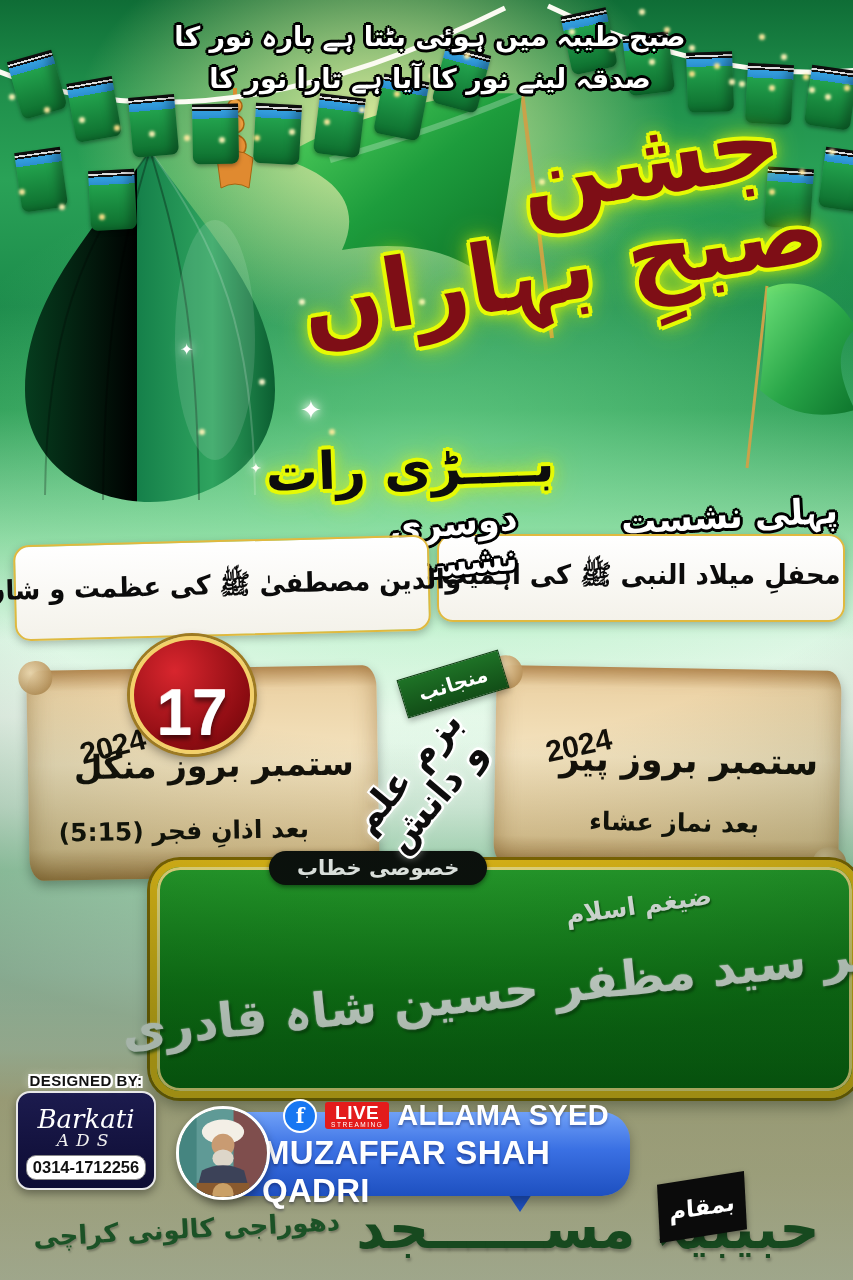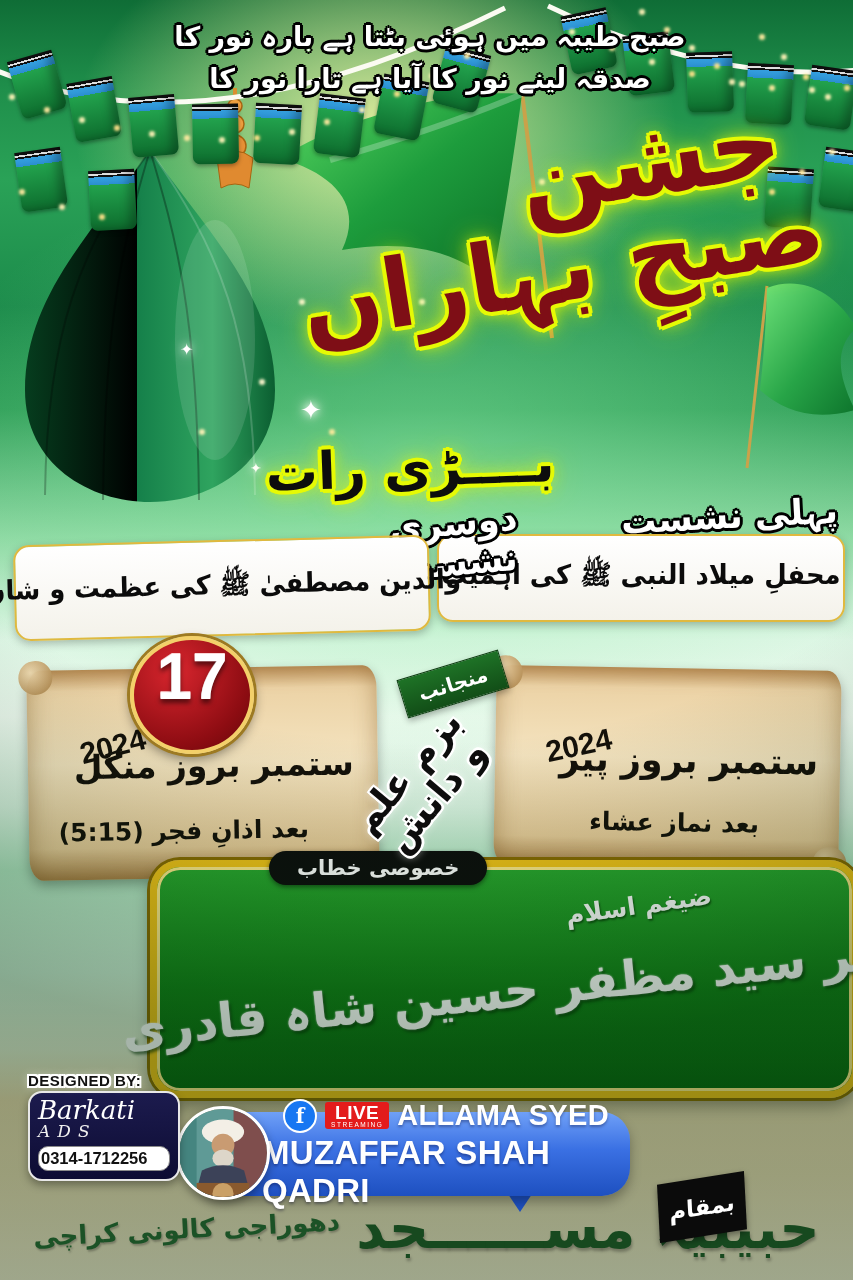--- a/index.html
+++ b/index.html
@@ -67,21 +67,21 @@
   .scroll{position:absolute;border-radius:14px/22px;
     background:linear-gradient(180deg,#c49a63 0%,#ecd3a6 10%,#f4e3bf 45%,#e8cb99 85%,#b98e55 100%);
     box-shadow:inset 0 0 25px rgba(120,75,20,.45),0 5px 12px rgba(0,0,0,.3);}
   .scroll:before,.scroll:after{content:"";position:absolute;width:34px;height:34px;border-radius:50%;
     background:radial-gradient(circle at 35% 35%, #f0d9ae, #a57a3e);opacity:.95;}
   .scroll:before{left:-8px;top:-10px;}
   .scroll:after{right:-8px;bottom:-10px;}
   .date-circle{position:absolute;width:116px;height:110px;border-radius:50%;
     background:radial-gradient(circle at 35% 28%, #d8262e, #8d0c12 68%, #640709);
     border:4px solid #f3d06a;box-shadow:0 0 0 3px #9d7a22,0 5px 12px rgba(0,0,0,.45);
-    display:flex;align-items:flex-start;justify-content:center;z-index:6;}
+    display:flex;align-items:flex-end;justify-content:center;z-index:6;}
   .date-circle span{color:#fff;font-size:64px;font-weight:bold;font-family:"Liberation Sans",sans-serif;
     text-shadow:0 4px 5px rgba(0,0,0,.55),0 -1px 0 #ffd9d9;}
   .scroll .year{position:absolute;font-size:30px;font-weight:bold;color:#14100a;
     transform:rotate(-13deg);font-family:"Liberation Sans",sans-serif;}
   .scroll .day{position:absolute;font-size:35px;font-weight:bold;color:#14100a;white-space:nowrap;}
   .scroll .time{position:absolute;font-size:25px;font-weight:bold;color:#14100a;white-space:nowrap;}
   .ribbon{position:absolute;left:400px;top:664px;width:104px;height:38px;
     background:linear-gradient(180deg,#1e7226,#124e17);border:1px solid #0a3a0e;
     transform:rotate(-17deg);display:flex;align-items:center;justify-content:center;
     color:#fff;font-size:20px;font-weight:bold;box-shadow:0 3px 6px rgba(0,0,0,.3);z-index:5;}
@@ -95,25 +95,25 @@
     box-shadow:0 0 0 3px #8a6a00, inset 0 0 0 3px #ffe98a, 0 8px 16px rgba(0,0,0,.35);}
   .panel .badge{position:absolute;left:112px;top:-16px;background:#0d0d0d;color:#fff;
     padding:5px 28px;border-radius:20px;font-size:21px;font-weight:bold;
     box-shadow:0 2px 5px rgba(0,0,0,.5);}
   .panel .honorific{position:absolute;right:140px;top:24px;color:#fff;font-size:25px;
     font-weight:bold;transform:rotate(-8deg);text-shadow:1px 2px 2px rgba(0,40,0,.6);}
   .panel .name{position:absolute;inset:0;display:flex;align-items:center;justify-content:center;
     transform:rotate(-6deg) translateY(12px);font-size:48px;font-weight:bold;color:#fff;
     white-space:nowrap;text-shadow:2px 3px 3px rgba(0,45,0,.6),0 0 2px #fff;}
   
-  .designer{position:absolute;left:28px;top:1072px;width:152px;z-index:7;
+  .designer{position:absolute;left:16px;top:1072px;width:140px;text-align:center;z-index:7;
     font-family:"Liberation Sans",sans-serif;}
   .designer .lbl{font-size:15px;font-weight:bold;color:#111;letter-spacing:.5px;}
   .designer .card{margin-top:2px;background:linear-gradient(180deg,#1c1b4e,#0d0c33);
-    border:2px solid #e8e8e8;border-radius:14px;padding:4px 8px 8px;box-shadow:0 4px 8px rgba(0,0,0,.35);}
+    border:2px solid #e8e8e8;border-radius:14px;padding:13px 8px 8px;box-shadow:0 4px 8px rgba(0,0,0,.35);}
   .designer .brand{font-family:"DejaVu Serif",serif;font-style:italic;font-size:26px;color:#fff;line-height:1;}
   .designer .brand2{font-family:"DejaVu Serif",serif;font-style:italic;font-size:17px;color:#f0f0f0;
     letter-spacing:7px;margin-top:-2px;}
   .designer .phone{margin-top:5px;background:#fff;border:1px solid #8a8a8a;border-radius:10px;
     font-size:16.5px;font-weight:bold;color:#111;padding:2px 2px;}
   
   .banner{position:absolute;left:202px;top:1112px;width:428px;height:84px;
     border-radius:18px 28px 28px 18px;
     background:linear-gradient(180deg,#6fa0f7 0%,#3a70e3 45%,#1e50c0 100%);
     box-shadow:0 6px 12px rgba(0,0,0,.3);z-index:5;

